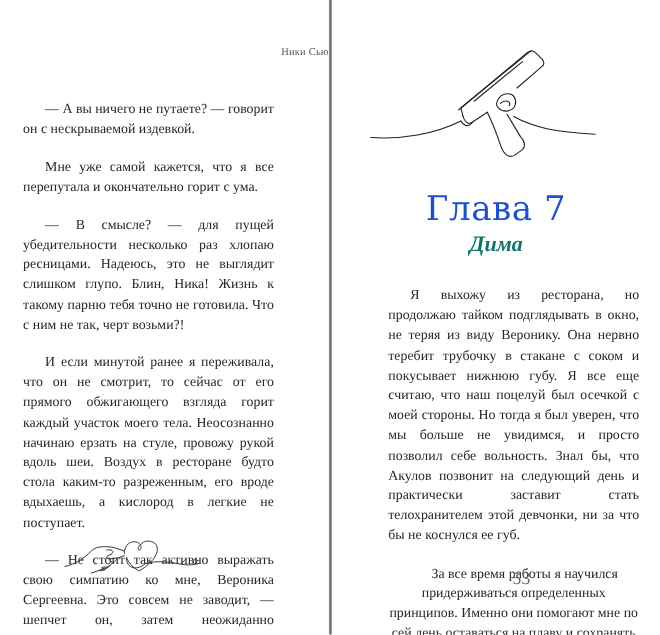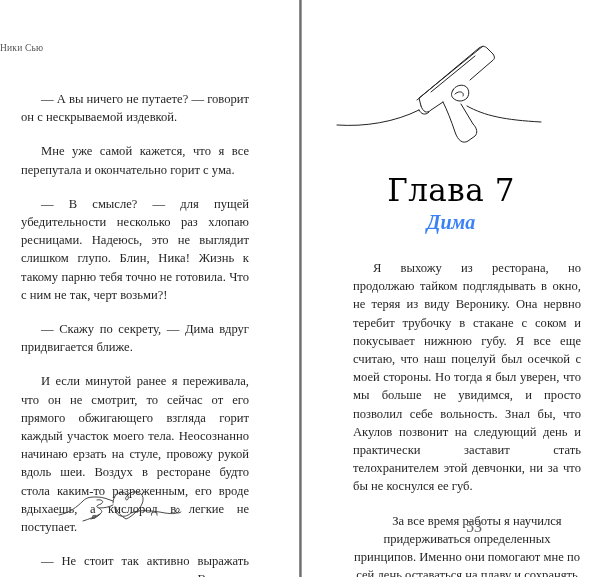--- a/index.html
+++ b/index.html
@@ -4,50 +4,49 @@
 <style>
   html,body{margin:0;padding:0;background:#fff;}
   body{width:600px;height:577px;position:relative;overflow:hidden;
        font-family:"Liberation Serif","DejaVu Serif",serif;color:#222;}
   .spread{position:absolute;left:0;top:0;width:600px;height:577px;}
   .page{position:absolute;top:0;height:577px;background:#fff;}
   .page-left{left:0;width:299px;}
   .page-right{left:302px;width:298px;}
   .spine{position:absolute;left:299px;top:0;width:3px;height:577px;
          background:linear-gradient(to right,#9a9a9a,#6e6e6e,#b5b5b5);}
-  .running-head{position:absolute;left:0;width:299px;top:43px;text-align:left;
+  .running-head{position:absolute;left:0;width:299px;top:43px;text-align:right;
         font-size:9.5px;color:#555;letter-spacing:0.2px;}
   .text-block{position:absolute;font-size:12.6px;line-height:18.2px;text-align:justify;
         hyphens:manual;color:#262626;}
   .left-text{left:5px;top:74px;width:260px;}
   .right-text{left:337px;top:243px;width:260px;}
   .text-block p{margin:16px;text-indent:20px;}
   .text-block p.last-line-left{text-align:center;}
   .chapter-title{position:absolute;left:302px;width:298px;top:172px;text-align:center;
-        font-size:31px;font-weight:300;color:#000000;letter-spacing:0.5px;
+        font-size:31px;font-weight:300;color:#1d4ed8;letter-spacing:0.5px;
         font-family:"DejaVu Serif","Liberation Serif",serif;}
   .chapter-subtitle{position:absolute;left:302px;width:298px;top:211px;text-align:center;
-        font-size:20px;font-style:italic;font-weight:bold;color:#3b82f6;}
+        font-size:20px;font-style:italic;font-weight:bold;color:#0f766e;}
   .page-number{position:absolute;left:302px;width:298px;top:518px;text-align:center;
         font-size:16px;color:#666;padding-left:23px;}
   svg{position:absolute;overflow:visible;}
 </style>
 </head>
 <body>
 
 <div class="spread">
 
   <div class="page page-left"></div>
   <div class="running-head">Ники Сью</div>
 
   <div class="text-block left-text">
     <p>— А вы ничего не путаете? — говорит он с нескрываемой издевкой.</p>
     <p>Мне уже самой кажется, что я все перепутала и окончательно горит с ума.</p>
     <p>— В смысле? — для пущей убедительности несколько раз хлопаю ресницами. Надеюсь, это не выглядит слишком глупо. Блин, Ника! Жизнь к такому парню тебя точно не готовила. Что с ним не так, черт возьми?!</p>
-    <p>— Скажу по секрету, — Дима вдруг придвигается ближе.</p>
     <p>И если минутой ранее я переживала, что он не смотрит, то сейчас от его прямого обжигающего взгляда горит каждый участок моего тела. Неосознанно начинаю ерзать на стуле, провожу рукой вдоль шеи. Воздух в ресторане будто стола каким-то разреженным, его вроде вдыхаешь, а кислород в легкие не поступает.</p>
     <p>— Не стоит так активно выражать свою симпатию ко мне, Вероника Сергеевна. Это совсем не заводит, — шепчет он, затем неожиданно поднимается из-за стола, окончательно обескуражив меня. — Жду в машине.</p>
     <p class="last-line-left">Вот и все.</p>
     <p class="last-line-left">Мой план полностью провалился.</p>
   </div>
 
   <svg style="left:55px;top:485px;" width="150" height="45" viewBox="0 0 150 45" fill="none" stroke="#333" stroke-width="0.9" stroke-linecap="round" stroke-linejoin="round">
     <path d="M4 30 C 14 28, 22 22, 28 16 C 32 12, 36 12, 42 12 C 48 12, 52 14, 58 16"></path>
     <path d="M42 15 C 46 14, 50 16, 46 19 C 42 20, 40 22, 44 23 C 50 23, 54 22, 58 20"></path>
     <path d="M44 23 C 46 25, 48 26, 46 28 C 44 31, 40 33, 36 34"></path>

